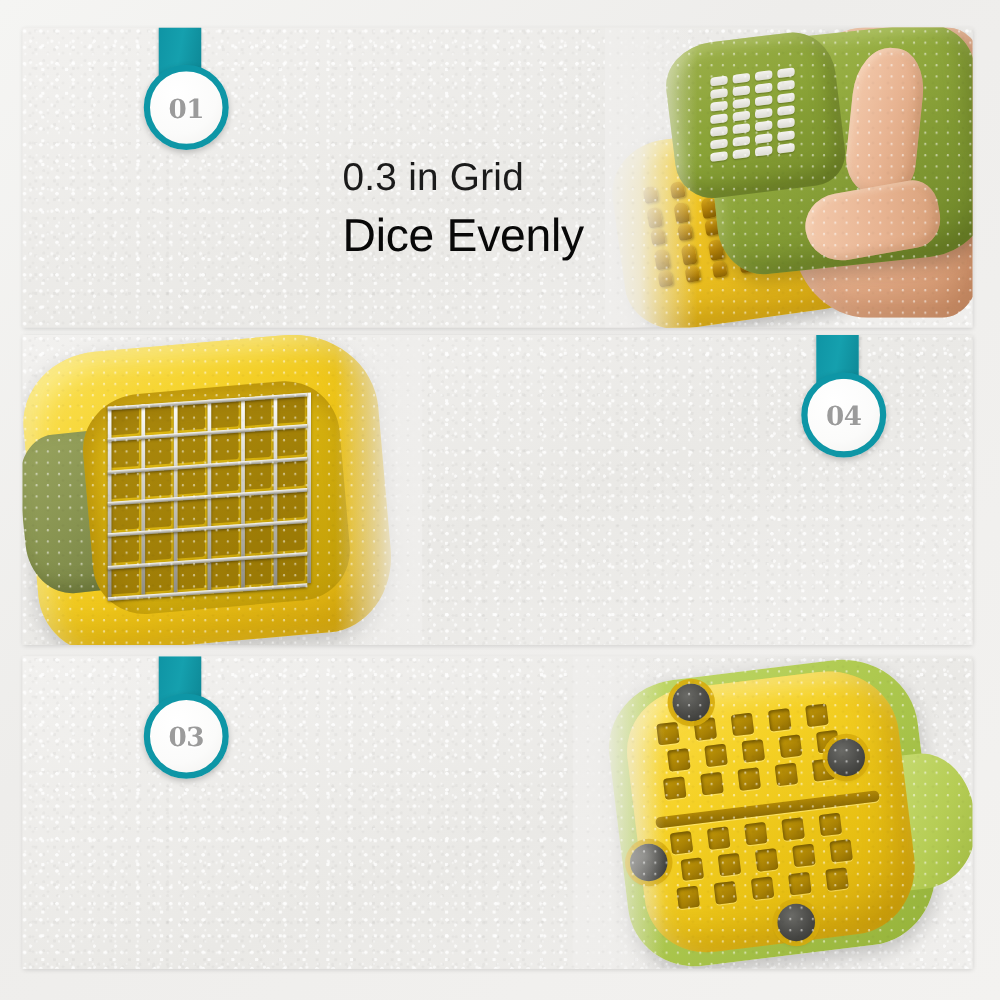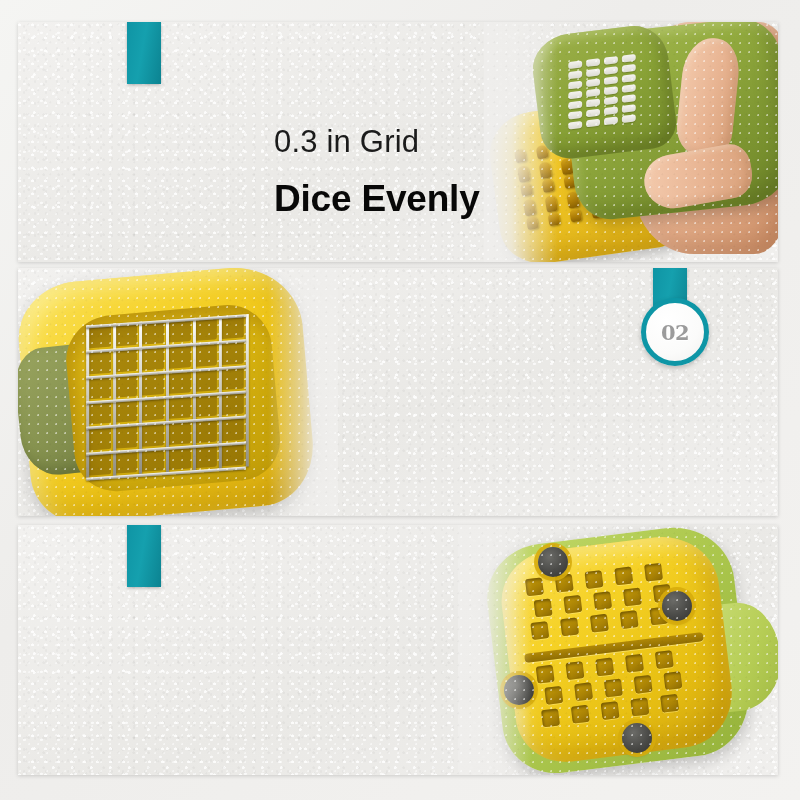--- a/index.html
+++ b/index.html
@@ -97,24 +97,24 @@
     white-space: nowrap;
   }
   .cap-line1 {
     font-size: 31px;
     font-weight: 300;
     letter-spacing: 0.2px;
     color: #1b1b1b;
   }
   .cap-line2 {
     font-size: 37px;
-    font-weight: 700;
+    font-weight: 400;
     letter-spacing: -0.2px;
     color: #080808;
-    margin-top: 18px;
+    margin-top: 8px;
   }
   #caption-1 { left: 256px; top: 102px; }
 
   
   .photo {
     position: absolute;
     overflow: hidden;
   }
   .fade-l {
     position: absolute;
@@ -411,20 +411,23 @@
       <div class="fade-l"></div>
     </div>
 
     <div class="caption" id="caption-1">
       <div class="cap-line1">0.3 in Grid</div>
       <div class="cap-line2">Dice Evenly</div>
     </div>
 
     <div class="badge" id="badge-1">
       <div class="badge-ribbon"></div>
+      <div class="badge-circle">
+        <span class="badge-num">01</span>
+      </div>
     </div>
 
     <div class="noise-overlay"></div>
   </div>
 
   <div class="panel" id="panel-2">
 
     <div class="photo" id="photo-2">
       <div class="blob" id="p2-olive"></div>
       <div class="blob" id="p2-body"></div>
@@ -480,21 +483,21 @@
           <div class="gh" style="top: 101.333px;"></div>
           <div class="gh" style="top: 126.667px;"></div>
           <div class="gh" style="top: 152px;"></div>
         </div>
       <div class="fade-r"></div>
     </div>
 
     <div class="badge" id="badge-2">
       <div class="badge-ribbon"></div>
       <div class="badge-circle">
-        <span class="badge-num">02</span>
+        <span class="badge-num">04</span>
       </div>
     </div>
 
     <div class="noise-overlay"></div>
   </div>
 
   <div class="panel" id="panel-3">
 
     <div class="photo" id="photo-3">
       <div class="blob" id="p3-green-tail"></div>
@@ -535,18 +538,21 @@
       <div class="blob" id="p3-divider"></div>
       <div class="foot" id="p3-foot-1"></div>
       <div class="foot" id="p3-foot-2"></div>
       <div class="foot" id="p3-foot-3"></div>
       <div class="foot" id="p3-foot-4"></div>
       <div class="fade-l"></div>
     </div>
 
     <div class="badge" id="badge-3">
       <div class="badge-ribbon"></div>
+      <div class="badge-circle">
+        <span class="badge-num">03</span>
+      </div>
     </div>
 
     <div class="noise-overlay"></div>
   </div>
 
 </div>
 
 </body></html>

